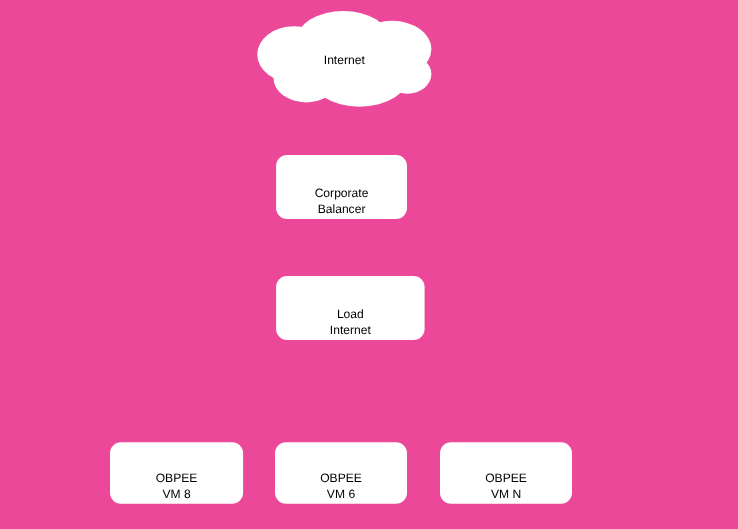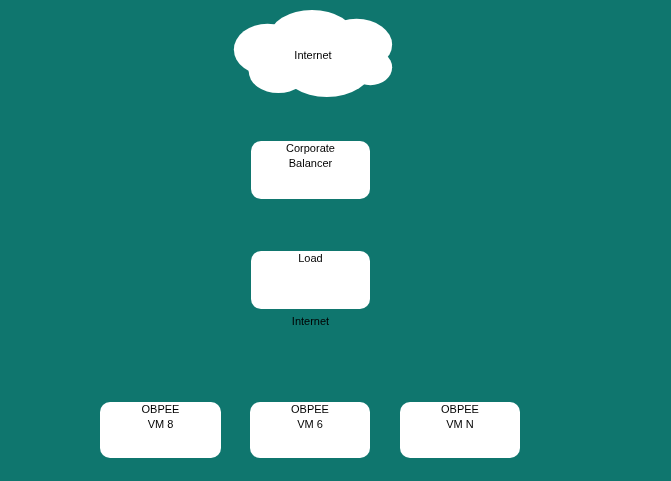--- a/index.html
+++ b/index.html
@@ -4,36 +4,36 @@
 <style>
   html, body {
     margin: 0;
     padding: 0;
     background: #000000;
   }
   #diagram {
     position: relative;
     width: 671px;
     height: 481px;
-    background: #0f766e;
+    background: #ec4899;
     overflow: hidden;
     font-family: "Liberation Sans", sans-serif;
   }
   .node {
     position: absolute;
     background: #ffffff;
     border-radius: 10px;
     color: #000000;
     font-size: 11px;
     line-height: 15px;
     text-align: center;
     display: flex;
     flex-direction: column;
     align-items: center;
-    justify-content: flex-start;
+    justify-content: flex-end;
   }
   .node .line { white-space: nowrap; }
   .cloud-wrap {
     position: absolute;
     left: 232px;
     top: 6px;
     width: 162px;
     height: 94px;
   }
   .cloud-wrap svg {
@@ -52,21 +52,21 @@
     height: 100%;
     display: flex;
     align-items: center;
     justify-content: center;
     padding-top: 4px;
     box-sizing: border-box;
     color: #000000;
     font-size: 11px;
   }
   #node-firewall      { left: 251px; top: 141px; width: 119px; height: 58px; }
-  #node-load-balancer { left: 251px; top: 251px; width: 119px; height: 58px; gap: 48px; }
+  #node-load-balancer { left: 251px; top: 251px; width: 135px; height: 58px; }
   #node-vm1           { left: 100px; top: 402px; width: 121px; height: 56px; }
   #node-vm2           { left: 250px; top: 402px; width: 120px; height: 56px; }
   #node-vmn           { left: 400px; top: 402px; width: 120px; height: 56px; }
 </style>
 </head>
 <body>
 
 <div id="diagram">
 
   <div class="cloud-wrap">

